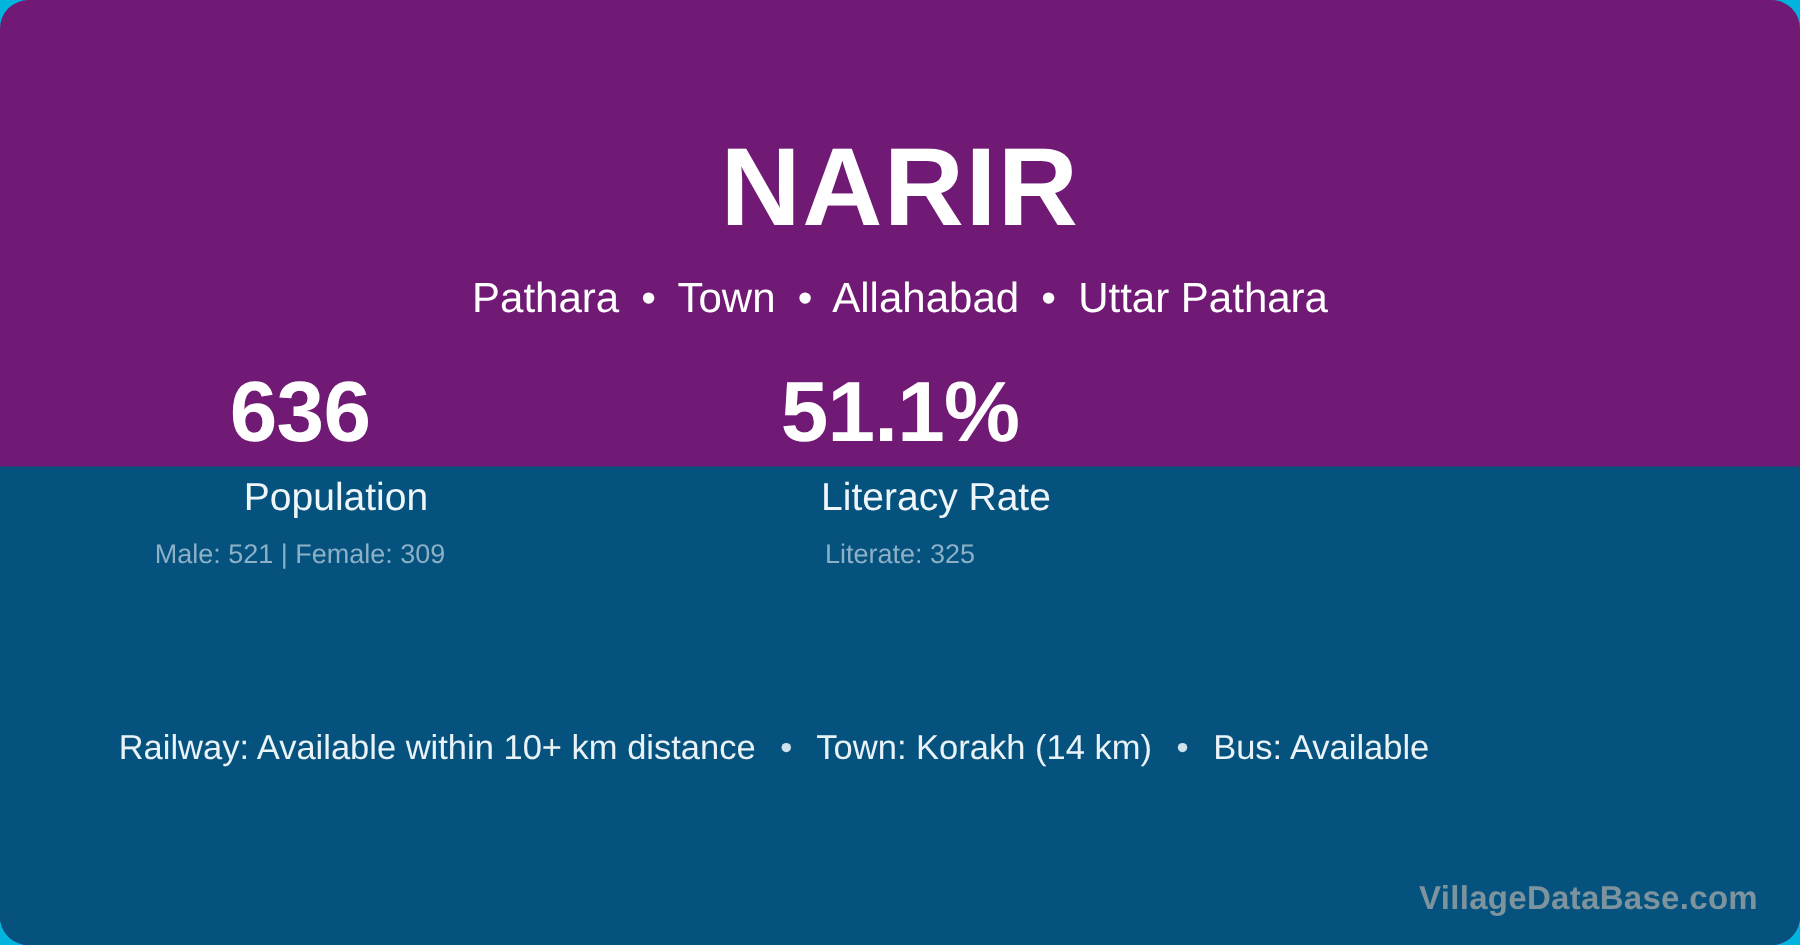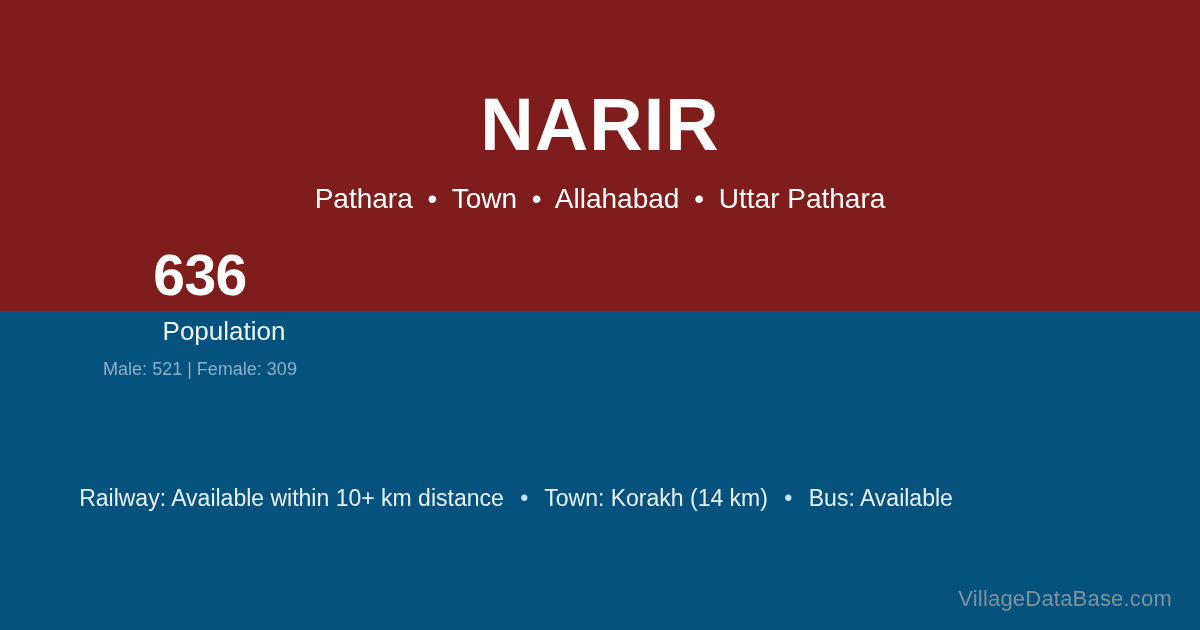--- a/index.html
+++ b/index.html
@@ -12,22 +12,23 @@
     height: 630px;
     overflow: hidden;
     font-family: "Liberation Sans", sans-serif;
     background: #00b5dd;
   }
 
   .card {
     position: relative;
     width: 1200px;
     height: 630px;
-    background: #7f1d1d;
+    background: #701a75;
     overflow: hidden;
+    border-radius: 19px;
   }
 
   
   .lower-band {
     position: absolute;
     left: 0;
     top: 311px;
     width: 1200px;
     height: 319px;
     background: #06527e;
@@ -135,21 +136,21 @@
     color: #cfe3ee;
   }
 
   
   .brand {
     position: absolute;
     right: 28px;
     bottom: 18px;
     color: #7d949e;
     font-size: 22px;
-    font-weight: normal;
+    font-weight: bold;
     letter-spacing: 0.2px;
     line-height: 1.2;
   }
 </style>
 </head>
 <body>
 
 <div class="card">
 
   <div class="lower-band"></div>
@@ -172,20 +173,25 @@
 
     <div class="stats-row">
 
       <div class="stat-col">
         <div class="stat-value">636</div>
         <div class="stat-label">Population</div>
         <div class="stat-sub">Male: 521 | Female: 309</div>
       </div>
 
 
+      <div class="stat-col">
+        <div class="stat-value">51.1%</div>
+        <div class="stat-label">Literacy Rate</div>
+        <div class="stat-sub">Literate: 325</div>
+      </div>
 
     </div>
 
     <div class="facilities">
       <span>Railway: Available within 10+ km distance</span>
       <span class="sep">•</span>
       <span>Town: Korakh (14 km)</span>
       <span class="sep">•</span>
       <span>Bus: Available</span>
     </div>

